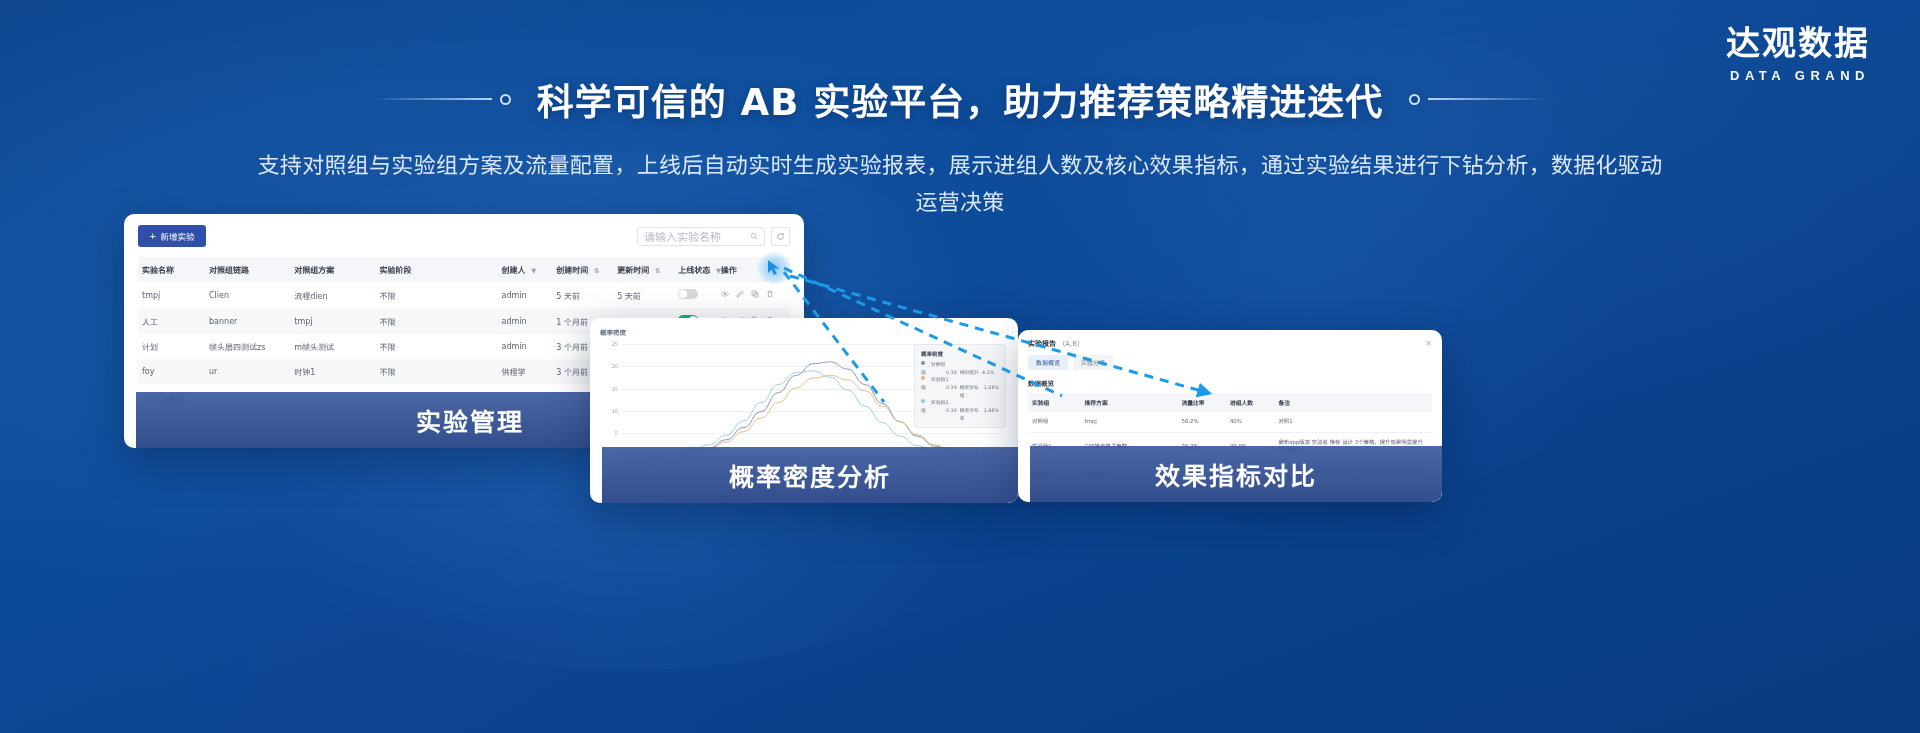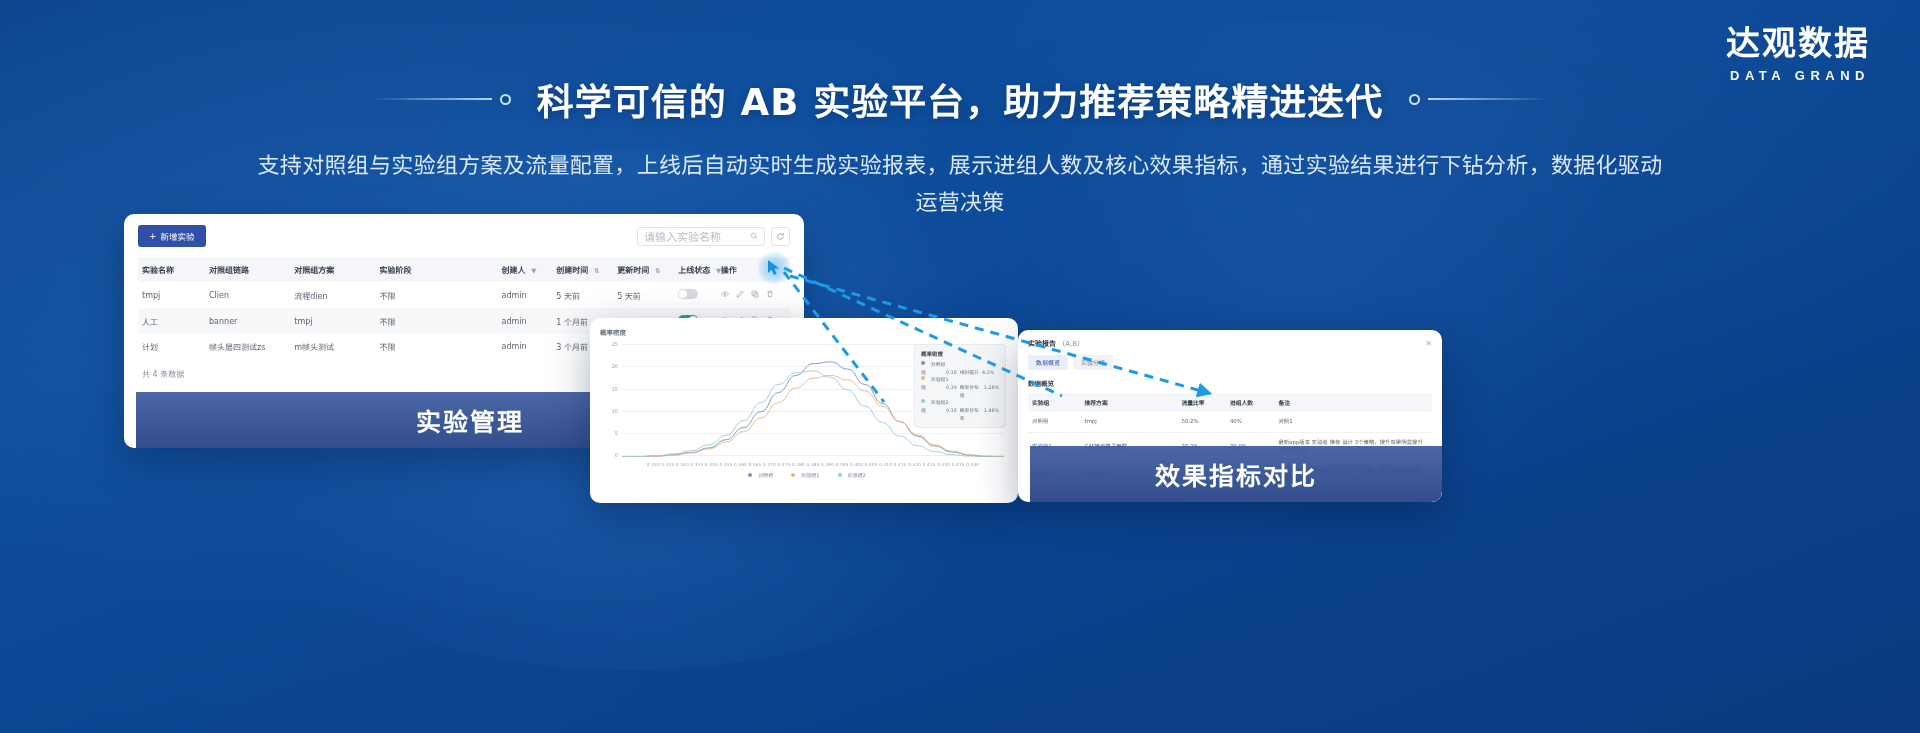--- a/index.html
+++ b/index.html
@@ -352,20 +352,31 @@
           <td>计划</td>
           <td>帧头层四测试zs</td>
           <td>m帧头测试</td>
           <td>不限</td>
           <td>admin</td>
           <td>3 个月前</td>
           <td></td>
           <td></td>
           <td></td>
         </tr>
+        <tr>
+          <td>foy</td>
+          <td>ur</td>
+          <td>时钟1</td>
+          <td>不限</td>
+          <td>供程学</td>
+          <td>3 个月前</td>
+          <td></td>
+          <td></td>
+          <td></td>
+        </tr>
       </tbody>
     </table>
     <div class="p1-count">共 4 条数据</div>
   </div>
   <div class="caption">实验管理</div>
 </div>
 
 <div class="cursor-blob" style="left:757px; top:251px;"></div>
 <svg class="cursor-arrow" style="left:767px; top:259px;" width="16" height="18" viewBox="0 0 16 18">
   <path d="M1 1 L1 14 L4.6 10.6 L7 16 L9.6 14.8 L7.2 9.6 L12.2 9.4 Z" fill="#1a8fe0"></path>
@@ -428,20 +439,21 @@
         <span>实验组2</span>
       </div>
       <div class="tt-row">
         <span class="k">值</span>
         <span>0.38</span>
         <span>概率分布率</span>
         <span>1.48%</span>
       </div>
     </div>
   </div>
+  <div class="caption">概率密度分析</div>
 </div>
 
 <div class="card" id="panel-metrics">
   <div class="p3-inner">
     <div class="p3-head">
       <div class="p3-title">
         <span>实验报告</span>
         <span class="sub">(A,B)</span>
       </div>
       <div class="p3-close">✕</div>

